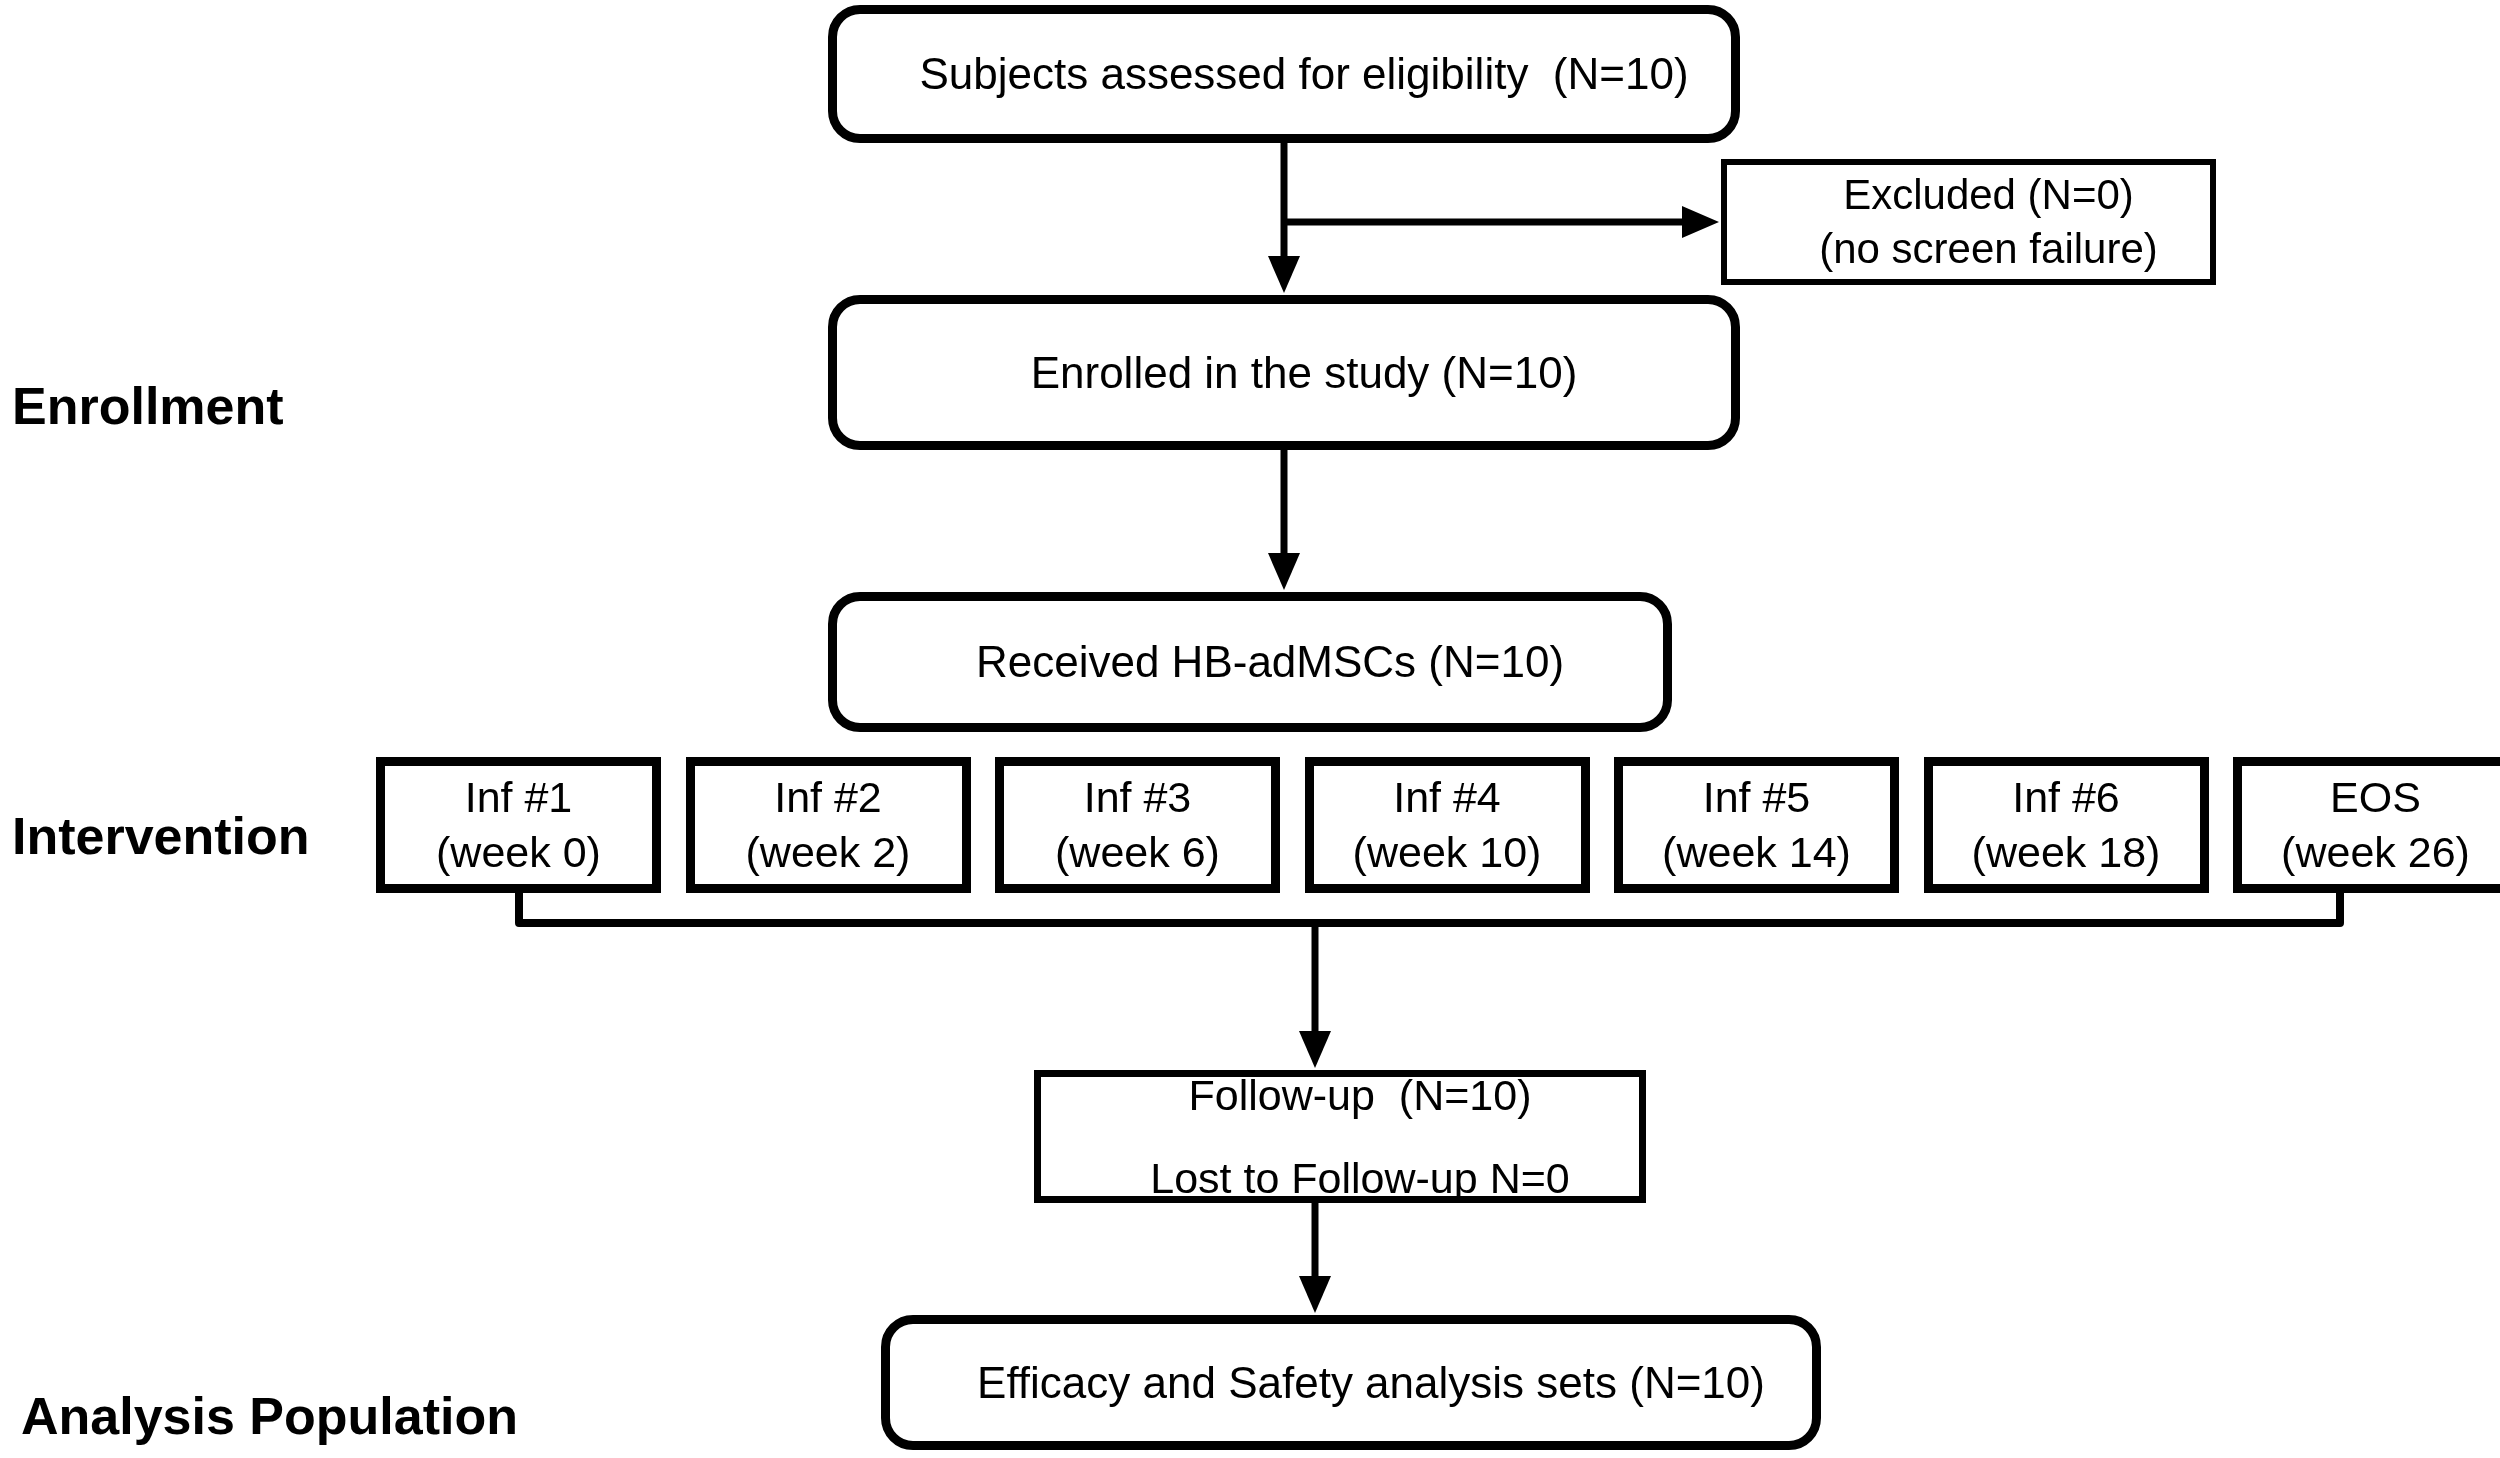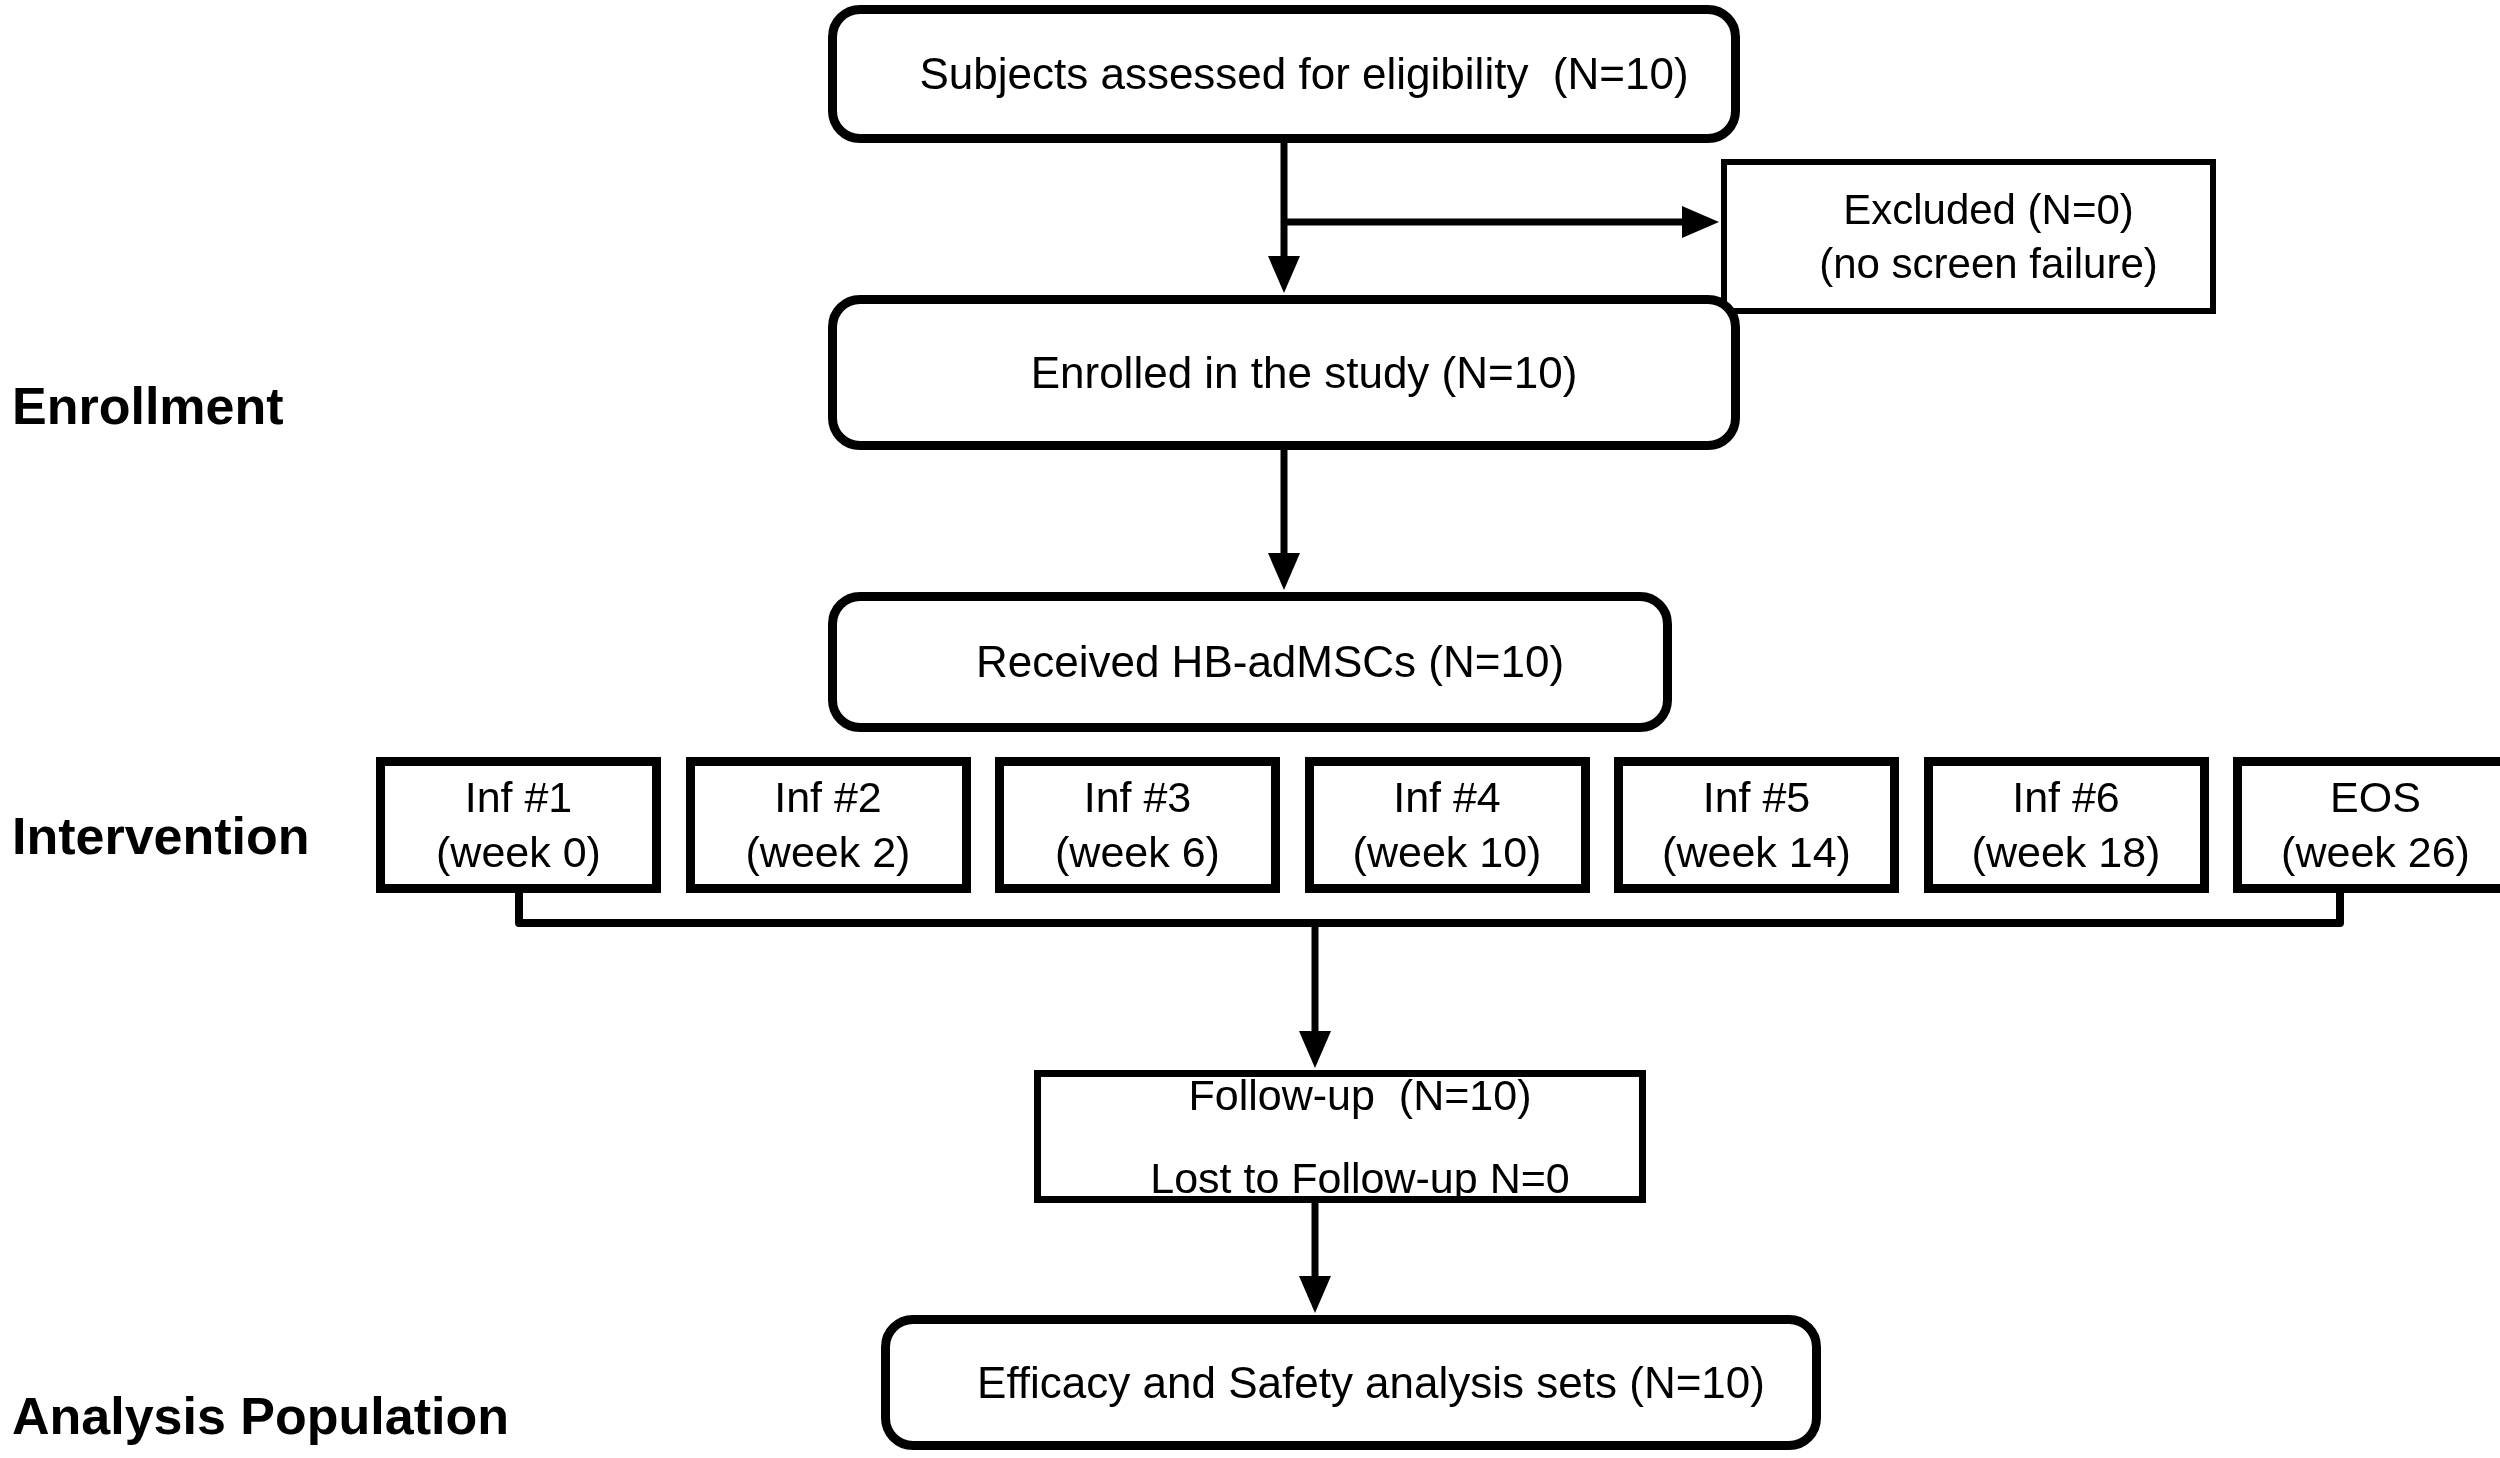--- a/index.html
+++ b/index.html
@@ -30,21 +30,21 @@
     line-height: 56px;
     white-space: pre-wrap;
     padding-left: 40px;
   }
   .rounded {
     border: 9px solid #000000;
     border-radius: 32px;
   }
   .square { border: 6px solid #000000; }
   .box-eligibility { left: 828px; top: 5px;   width: 912px; height: 138px; }
-  .box-excluded    { left: 1721px; top: 159px; width: 495px; height: 155px; font-size: 42px; line-height: 54px; }
+  .box-excluded    { left: 1721px; top: 159px; width: 495px; height: 126px; font-size: 42px; line-height: 54px; }
   .box-enrolled    { left: 828px; top: 295px; width: 912px; height: 155px; }
   .box-received    { left: 828px; top: 592px; width: 844px; height: 140px; }
   .intervention-row {
     position: absolute;
     left: 376px; top: 757px;
     width: 2142px; height: 136px;
     display: flex;
     justify-content: space-between;
   }
   .box-intervention {
@@ -66,21 +66,21 @@
   .stage-label {
     position: absolute;
     left: 12px;
     font-size: 52px;
     line-height: 60px;
     font-weight: bold;
     white-space: nowrap;
   }
   .label-enrollment { top: 376px; }
   .label-intervention { top: 806px; }
-  .label-analysis { top: 1386px; }
+  .label-analysis { top: 1386px; margin-left: 9px; }
 </style>
 </head>
 <body>
 
 <div id="figure">
 
   <svg id="connectors" viewBox="0 0 2500 1458" xmlns="http://www.w3.org/2000/svg">
 
     <line x1="1284" y1="143" x2="1284" y2="260" stroke="#000" stroke-width="7"></line>
     <polygon points="1284,293 1268,256 1300,256" fill="#000"></polygon>

